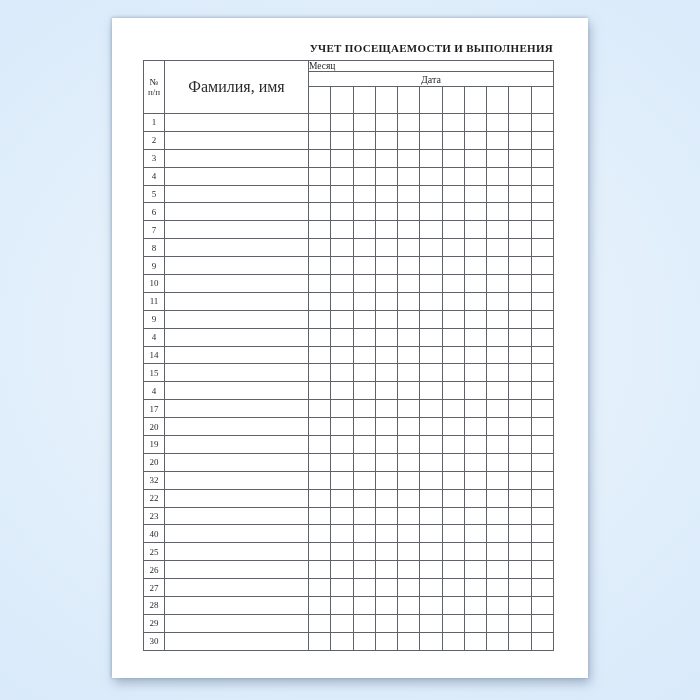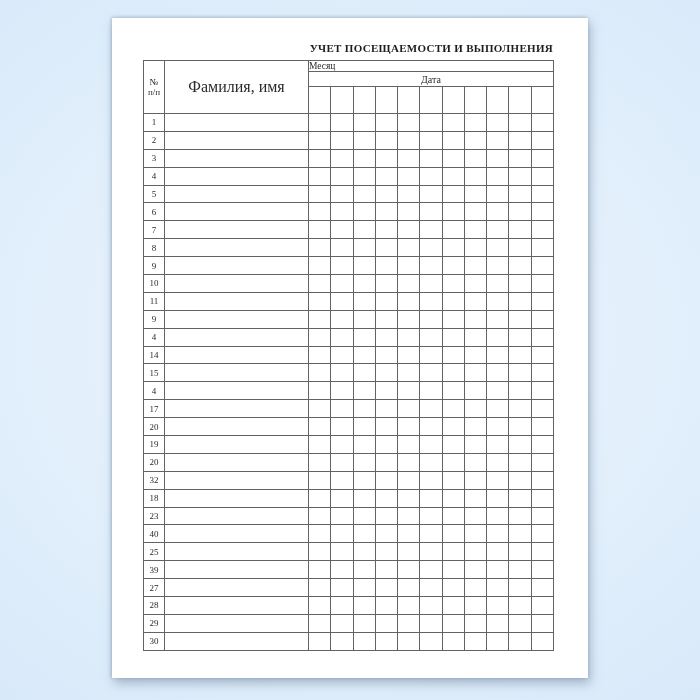--- a/index.html
+++ b/index.html
@@ -445,21 +445,21 @@
             <td></td>
             <td></td>
             <td></td>
             <td></td>
             <td></td>
             <td></td>
             <td></td>
             <td></td>
           </tr>
           <tr>
-            <td class="r-num">18</td>
+            <td class="r-num">22</td>
             <td></td>
             <td></td>
             <td></td>
             <td></td>
             <td></td>
             <td></td>
             <td></td>
             <td></td>
             <td></td>
             <td></td>
@@ -505,21 +505,21 @@
             <td></td>
             <td></td>
             <td></td>
             <td></td>
             <td></td>
             <td></td>
             <td></td>
             <td></td>
           </tr>
           <tr>
-            <td class="r-num">39</td>
+            <td class="r-num">26</td>
             <td></td>
             <td></td>
             <td></td>
             <td></td>
             <td></td>
             <td></td>
             <td></td>
             <td></td>
             <td></td>
             <td></td>

